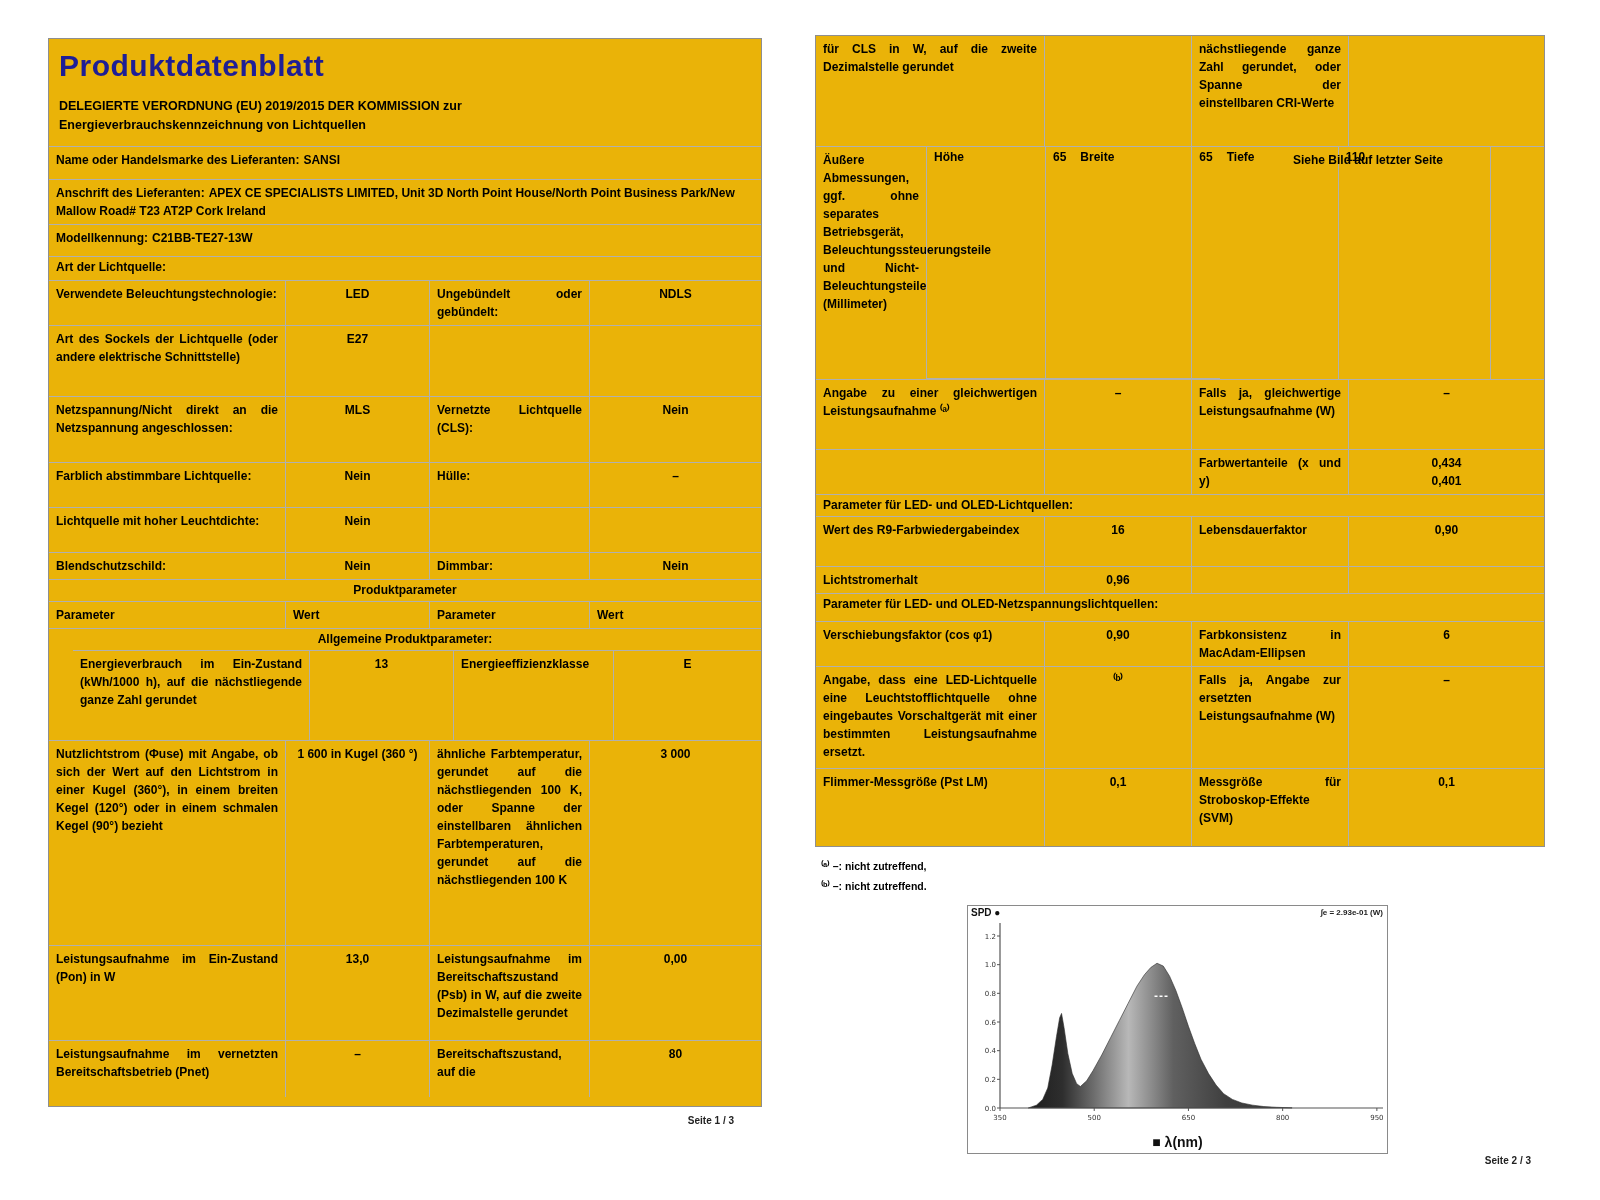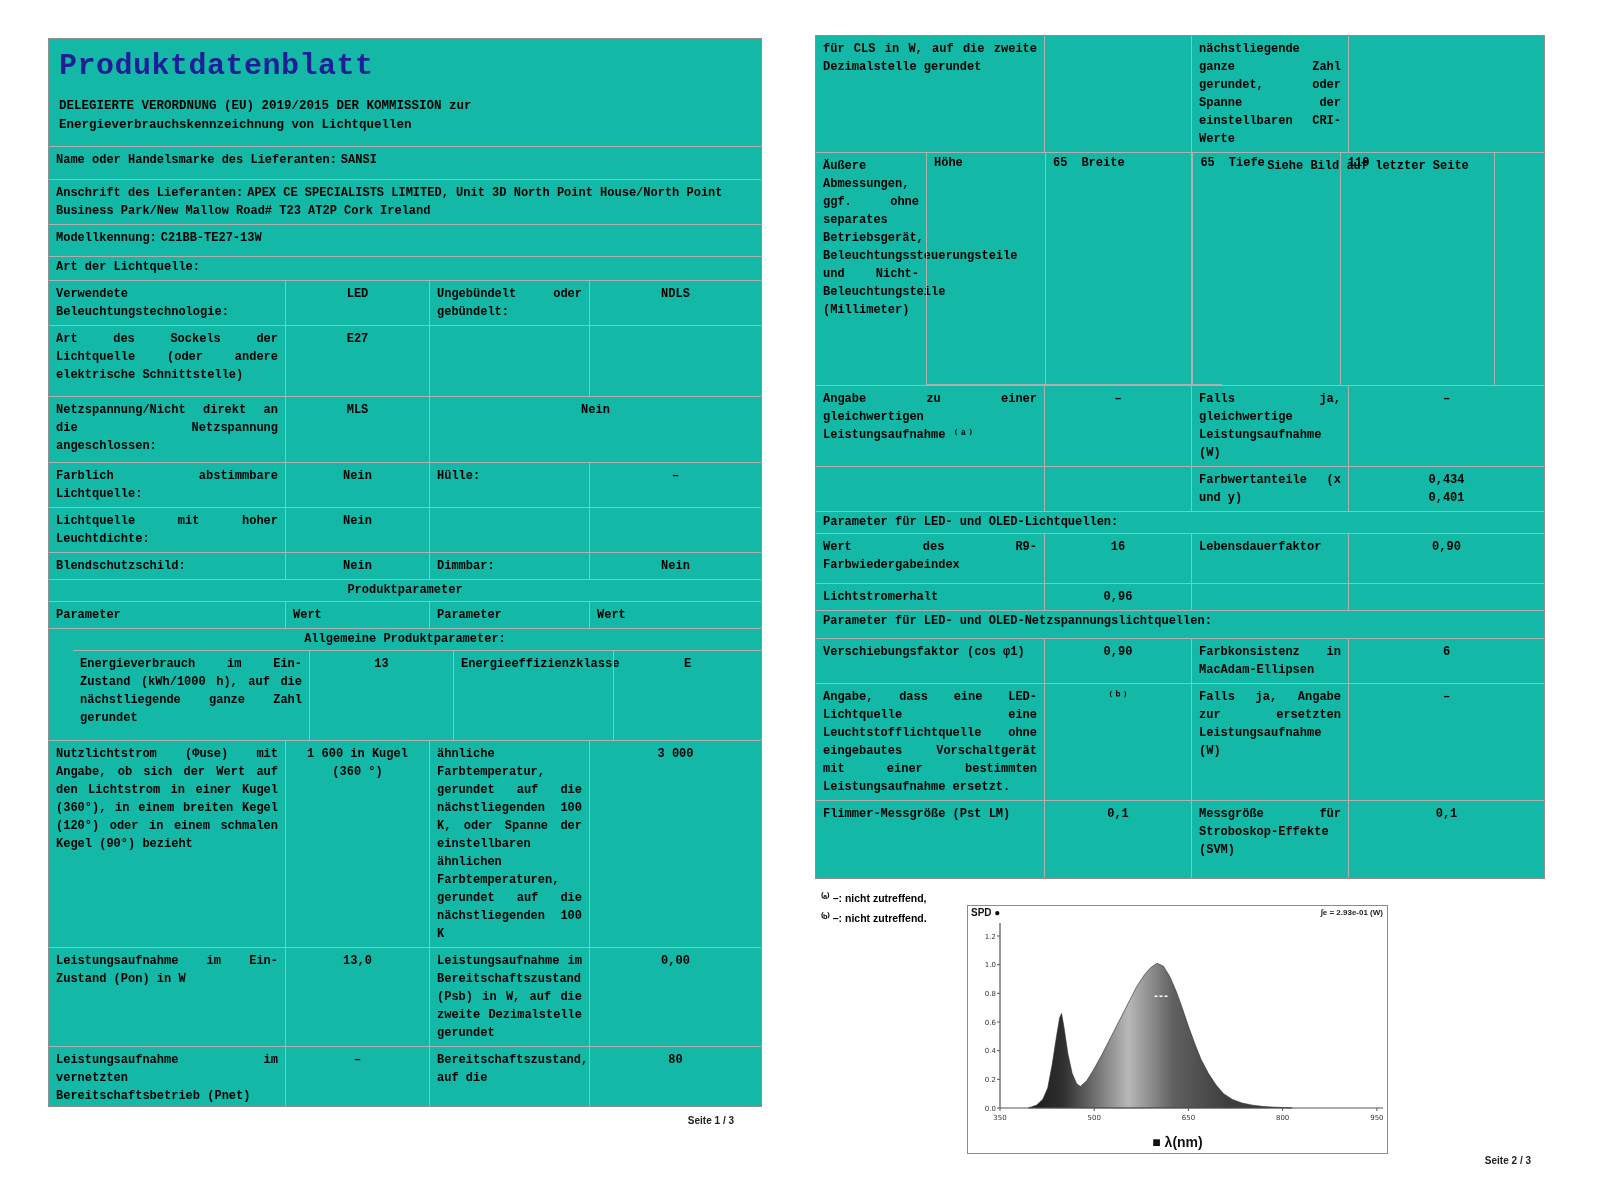--- a/index.html
+++ b/index.html
@@ -1,20 +1,20 @@
 <!DOCTYPE html>
 <html><head>
 <meta charset="utf-8">
 <style>
   html,body{margin:0;padding:0;background:#fff;}
   body{width:1600px;height:1200px;position:relative;font-family:"Liberation Sans",sans-serif;color:#000;}
   .page{position:absolute;}
   #p1{left:48px;top:38px;width:714px;}
   #p2{left:815px;top:35px;width:730px;}
-  .sheet{border:1px solid #8f8f8f;background:#14b8a6;font-family:Liberation Mono, monospace;}
+  .sheet{border:1px solid #8f8f8f;background:#eab308;}
   #p1 .sheet{height:1067px;overflow:hidden;}
   .row{display:flex;border-top:1px solid #b0b0b0;box-sizing:border-box;}
   .row:first-child{border-top:none;}
   .cell{padding:4px 7px;box-sizing:border-box;font-size:12px;line-height:1.5;font-weight:600;}
   .lbl{text-align:justify;}
   .val{text-align:center;}
   .bL{border-left:1px solid #b0b0b0;}
   
   .p1c1{width:236px;}.p1c2{width:144px;}.p1c3{width:160px;}.p1c4{flex:1;}
   
@@ -86,20 +86,21 @@
     </div>
     <div class="row" style="min-height:71px;">
       <div class="cell lbl p1c1">Art des Sockels der Lichtquelle (oder andere elektrische Schnittstelle)</div>
       <div class="cell val p1c2 bL">E27</div>
       <div class="cell lbl p1c3 bL"></div>
       <div class="cell val p1c4 bL"></div>
     </div>
     <div class="row" style="min-height:66px;">
       <div class="cell lbl p1c1">Netzspannung/Nicht direkt an die Netzspannung angeschlossen:</div>
       <div class="cell val p1c2 bL">MLS</div>
+      <div class="cell lbl p1c3 bL">Vernetzte Lichtquelle (CLS):</div>
       <div class="cell val p1c4 bL">Nein</div>
     </div>
     <div class="row" style="min-height:45px;">
       <div class="cell lbl p1c1">Farblich abstimmbare Lichtquelle:</div>
       <div class="cell val p1c2 bL">Nein</div>
       <div class="cell lbl p1c3 bL">Hülle:</div>
       <div class="cell val p1c4 bL">–</div>
     </div>
     <div class="row" style="min-height:45px;">
       <div class="cell lbl p1c1">Lichtquelle mit hoher Leuchtdichte:</div>

